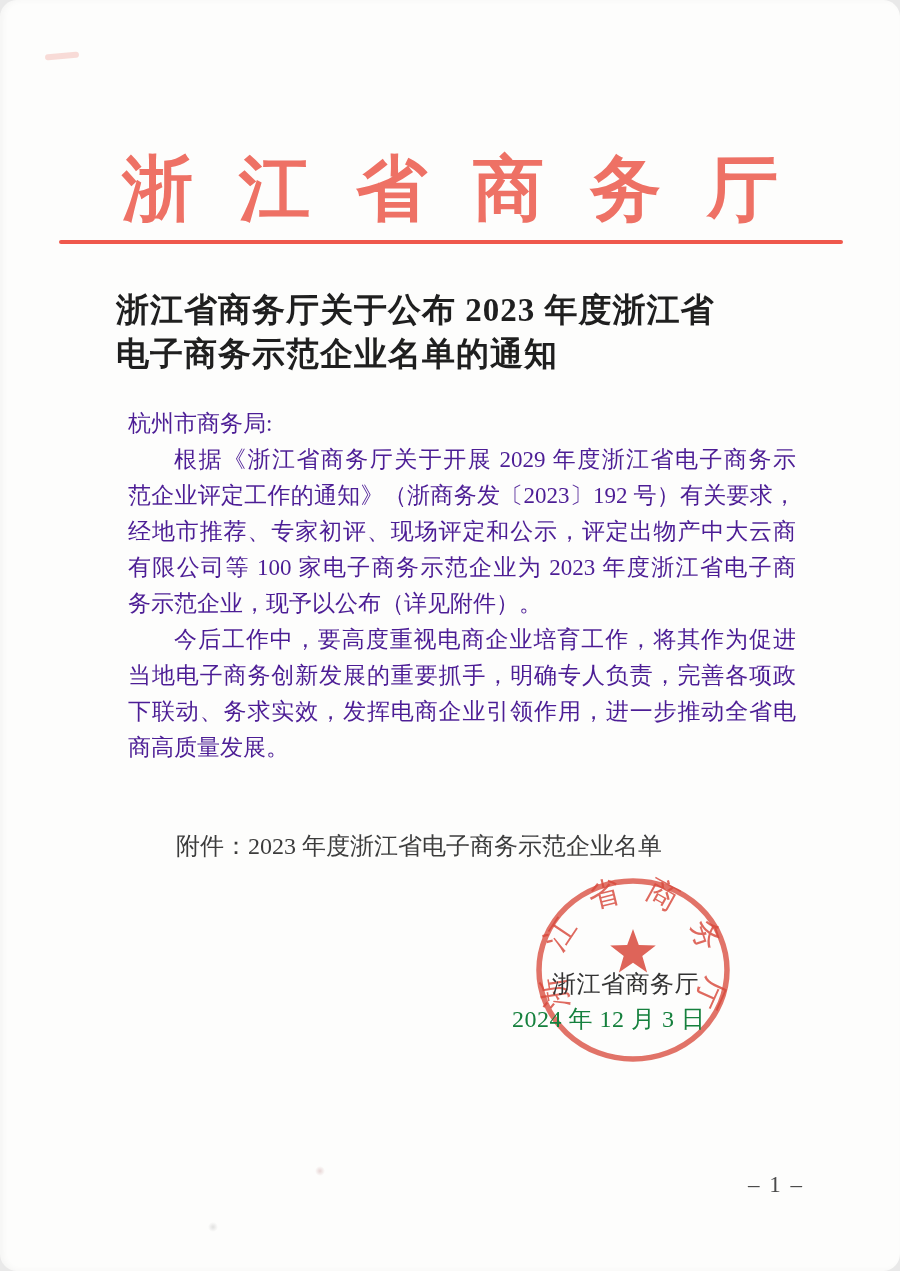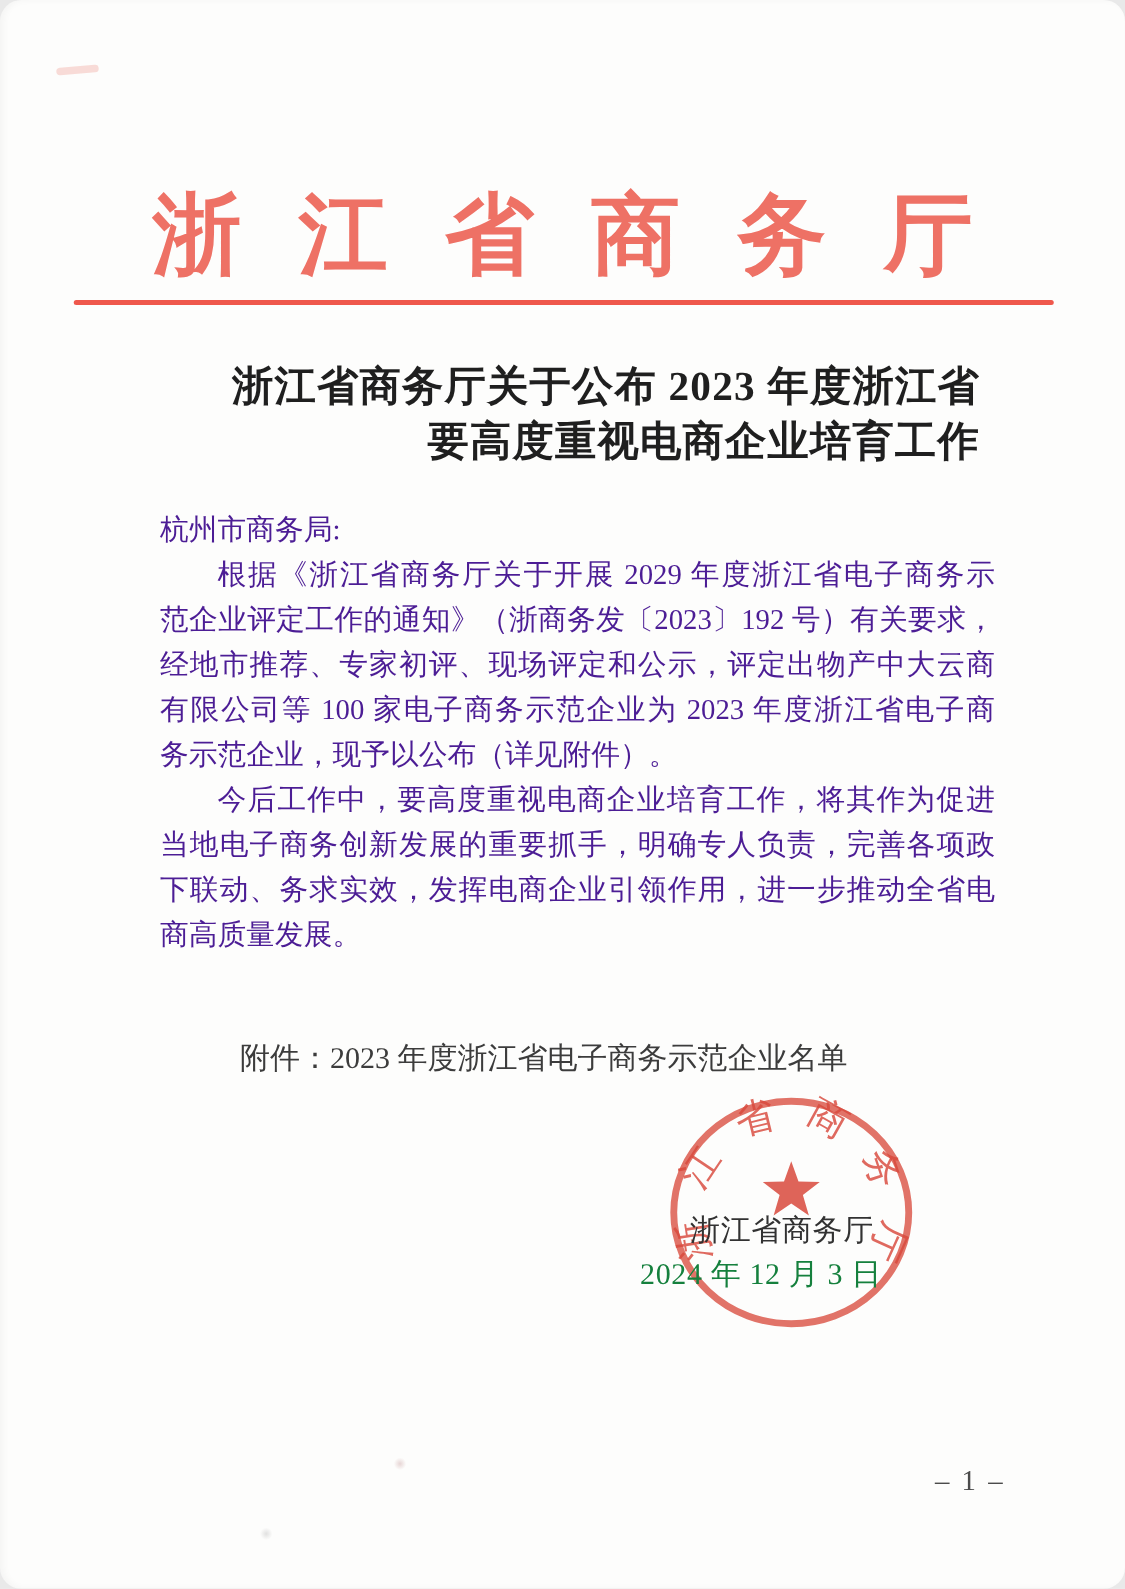--- a/index.html
+++ b/index.html
@@ -42,21 +42,21 @@
     background: #ef584c;
     border-radius: 2px;
   }
 
   
   .doc-title {
     position: absolute;
     top: 288px;
     left: 116px;
     width: 668px;
-    text-align: right;
+    text-align: left;
     font-size: 33px;
     font-weight: bold;
     color: #1f1f1f;
     line-height: 44px;
     letter-spacing: 1px;
   }
 
   
   .bodytext {
     position: absolute;
@@ -77,21 +77,21 @@
   }
   .bodytext .line.indent { text-indent: 2em; }
   .bodytext .line.plain {
     text-align: left;
     text-align-last: left;
   }
 
   .attachment {
     position: absolute;
     top: 830px;
-    left: 144px;
+    left: 128px;
     width: 668px;
     font-size: 24px;
     color: #3c3c3c;
     text-indent: 2em;
     white-space: nowrap;
   }
 
   
   .seal {
     position: absolute;
@@ -166,21 +166,21 @@
 <div class="page">
 
   <div class="smudge-top"></div>
 
   <div class="letterhead">浙江省商务厅</div>
 
   <div class="red-rule"></div>
 
   <div class="doc-title">
     <div>浙江省商务厅关于公布 2023 年度浙江省</div>
-    <div>要高度重视电商企业培育工作</div>
+    <div>电子商务示范企业名单的通知</div>
   </div>
 
   <div class="bodytext">
     <div class="line plain">杭州市商务局:</div>
 
     <div class="line indent">根据《浙江省商务厅关于开展 2029 年度浙江省电子商务示</div>
     <div class="line">范企业评定工作的通知》（浙商务发〔2023〕192 号）有关要求，</div>
     <div class="line">经地市推荐、专家初评、现场评定和公示，评定出物产中大云商</div>
     <div class="line">有限公司等 100 家电子商务示范企业为 2023 年度浙江省电子商</div>
     <div class="line end">务示范企业，现予以公布（详见附件）。</div>

